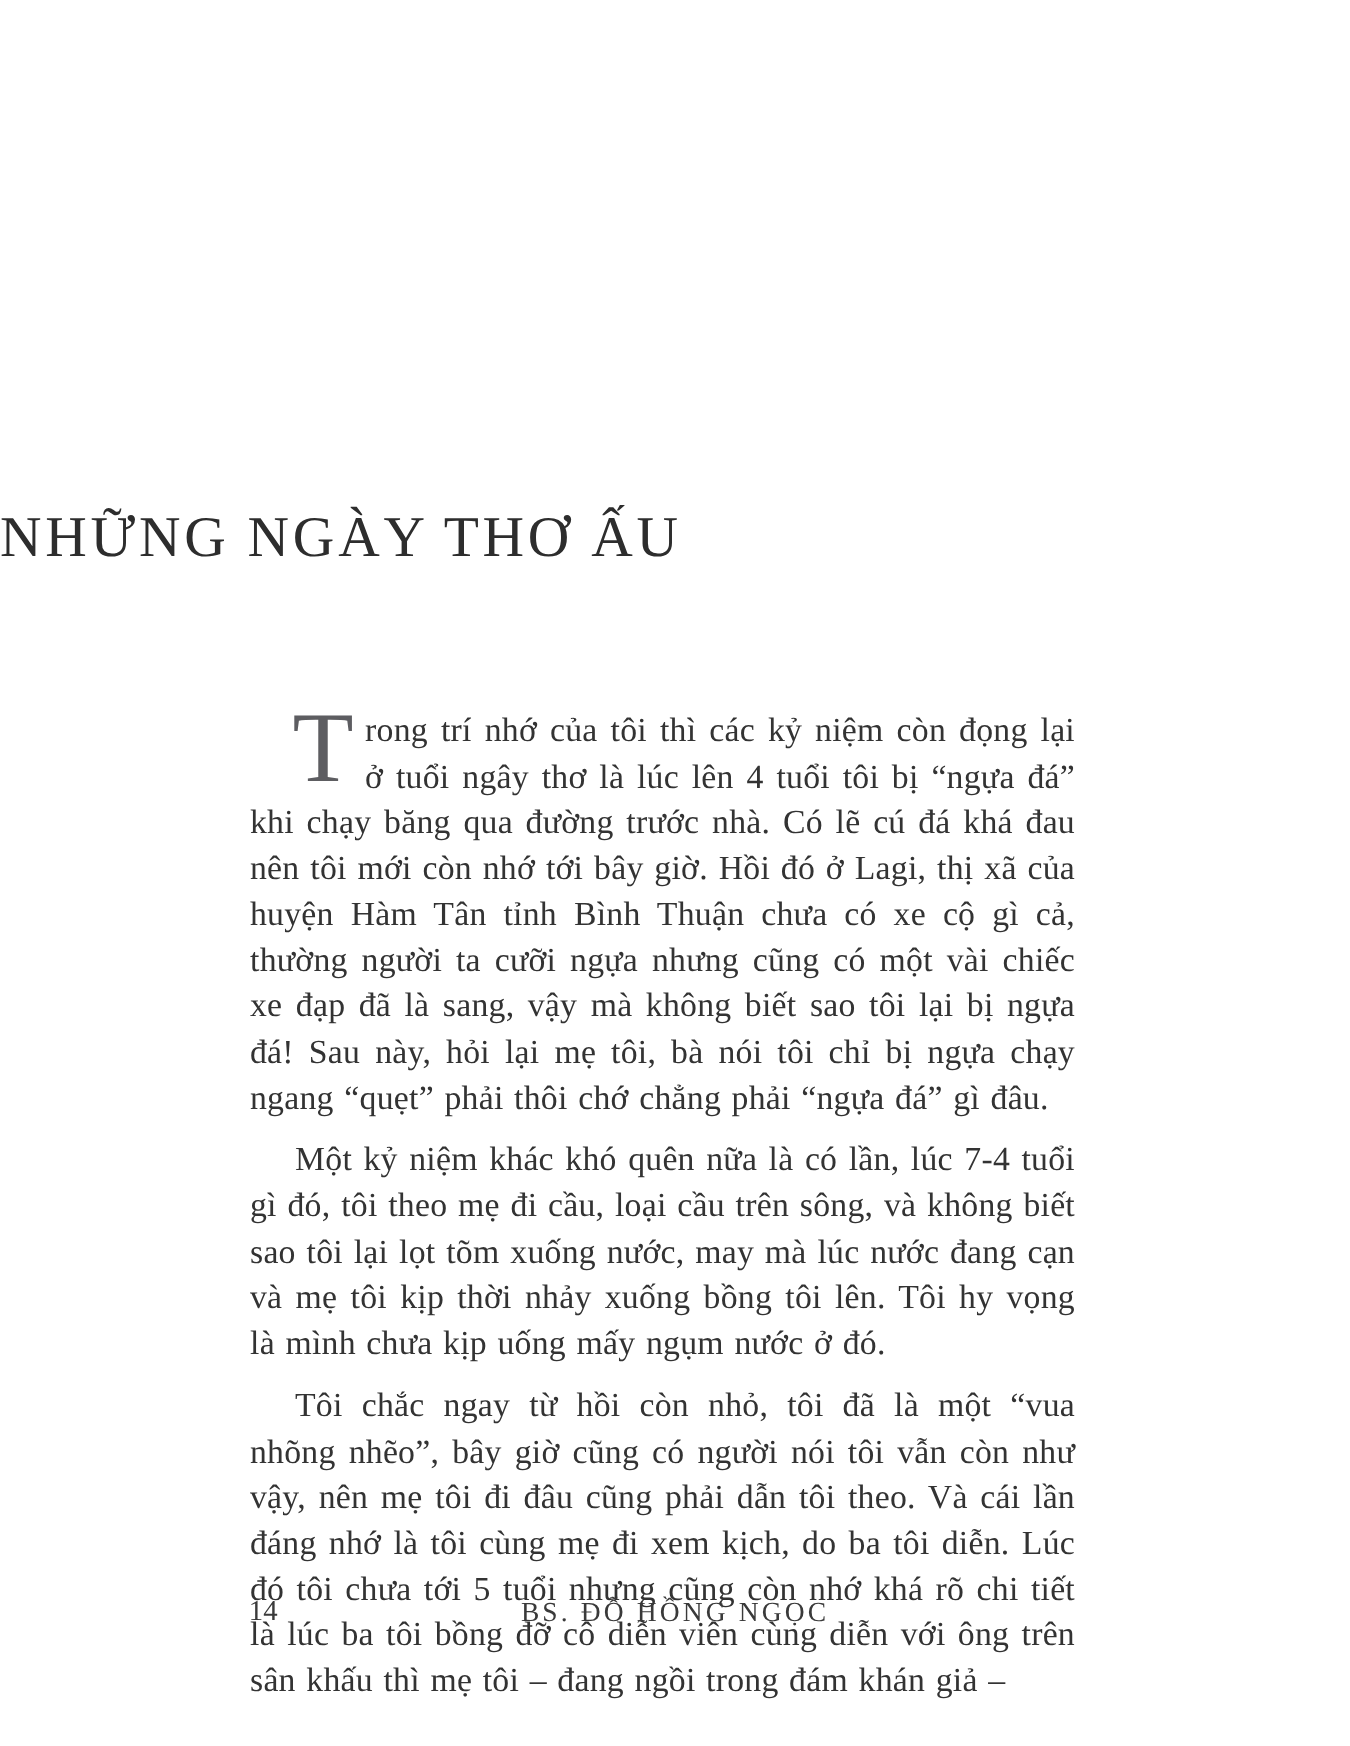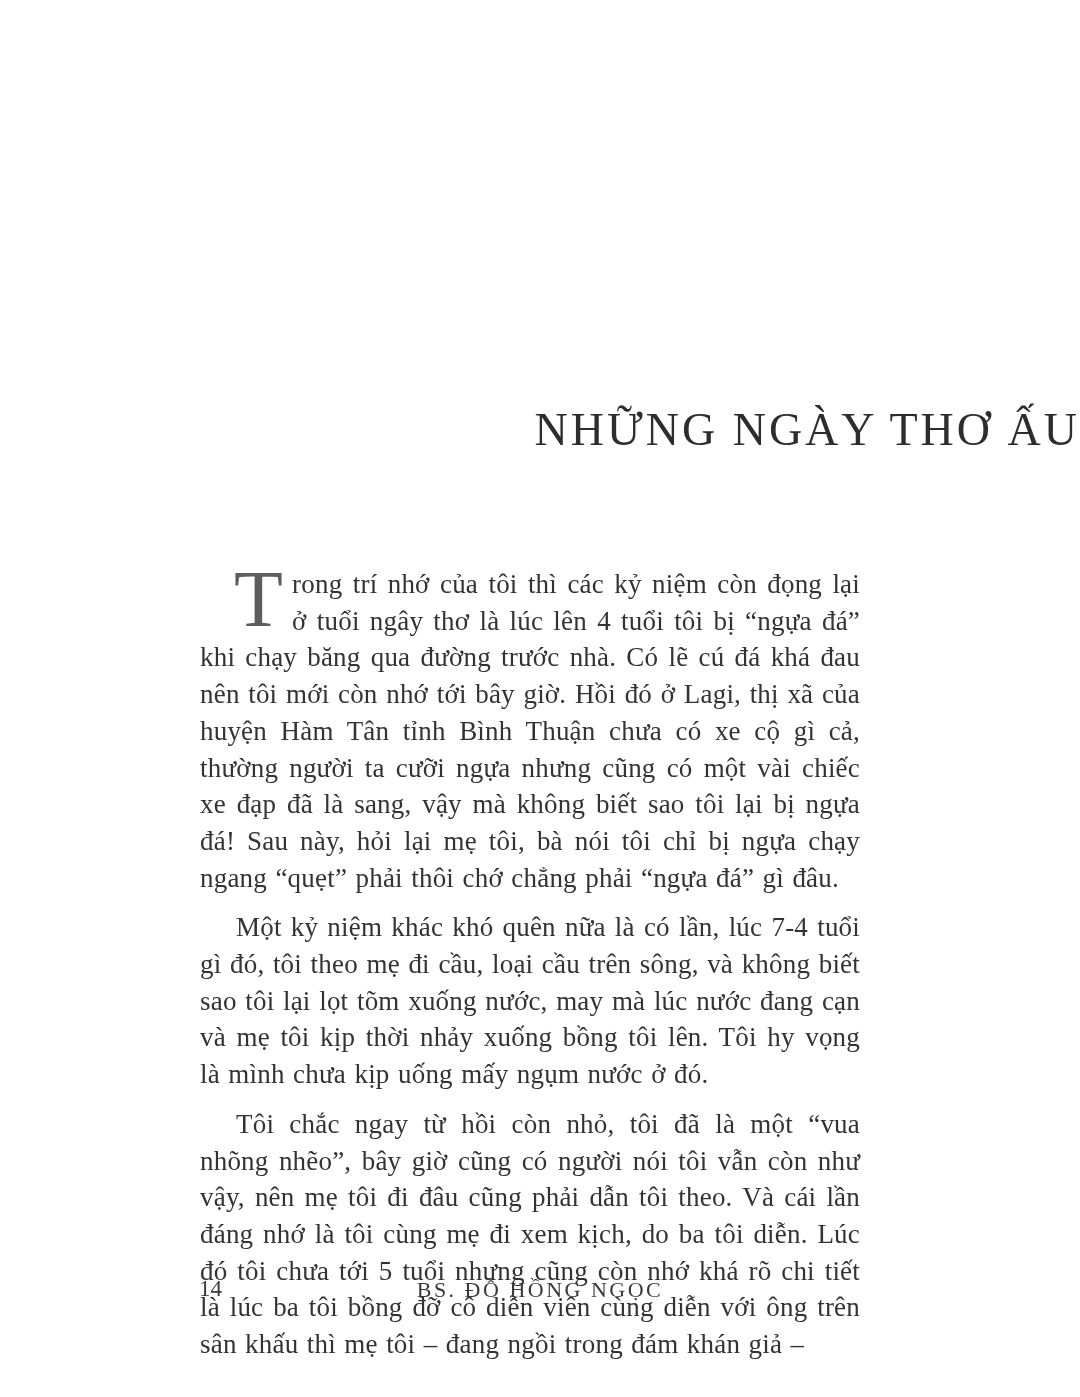--- a/index.html
+++ b/index.html
@@ -14,21 +14,21 @@
     background: #ffffff;
     font-family: "Liberation Serif", "DejaVu Serif", serif;
     color: #343434;
     overflow: hidden;
   }
   .chapter-title {
     position: absolute;
     top: 372px;
     left: 0;
     width: 100%;
-    text-align: right;
+    text-align: left;
     font-size: 46px;
     font-weight: 400;
     letter-spacing: 3px;
     color: #2d2d2d;
     white-space: nowrap;
   }
   .body-block {
     position: absolute;
     left: 200px;
     top: 566px;

